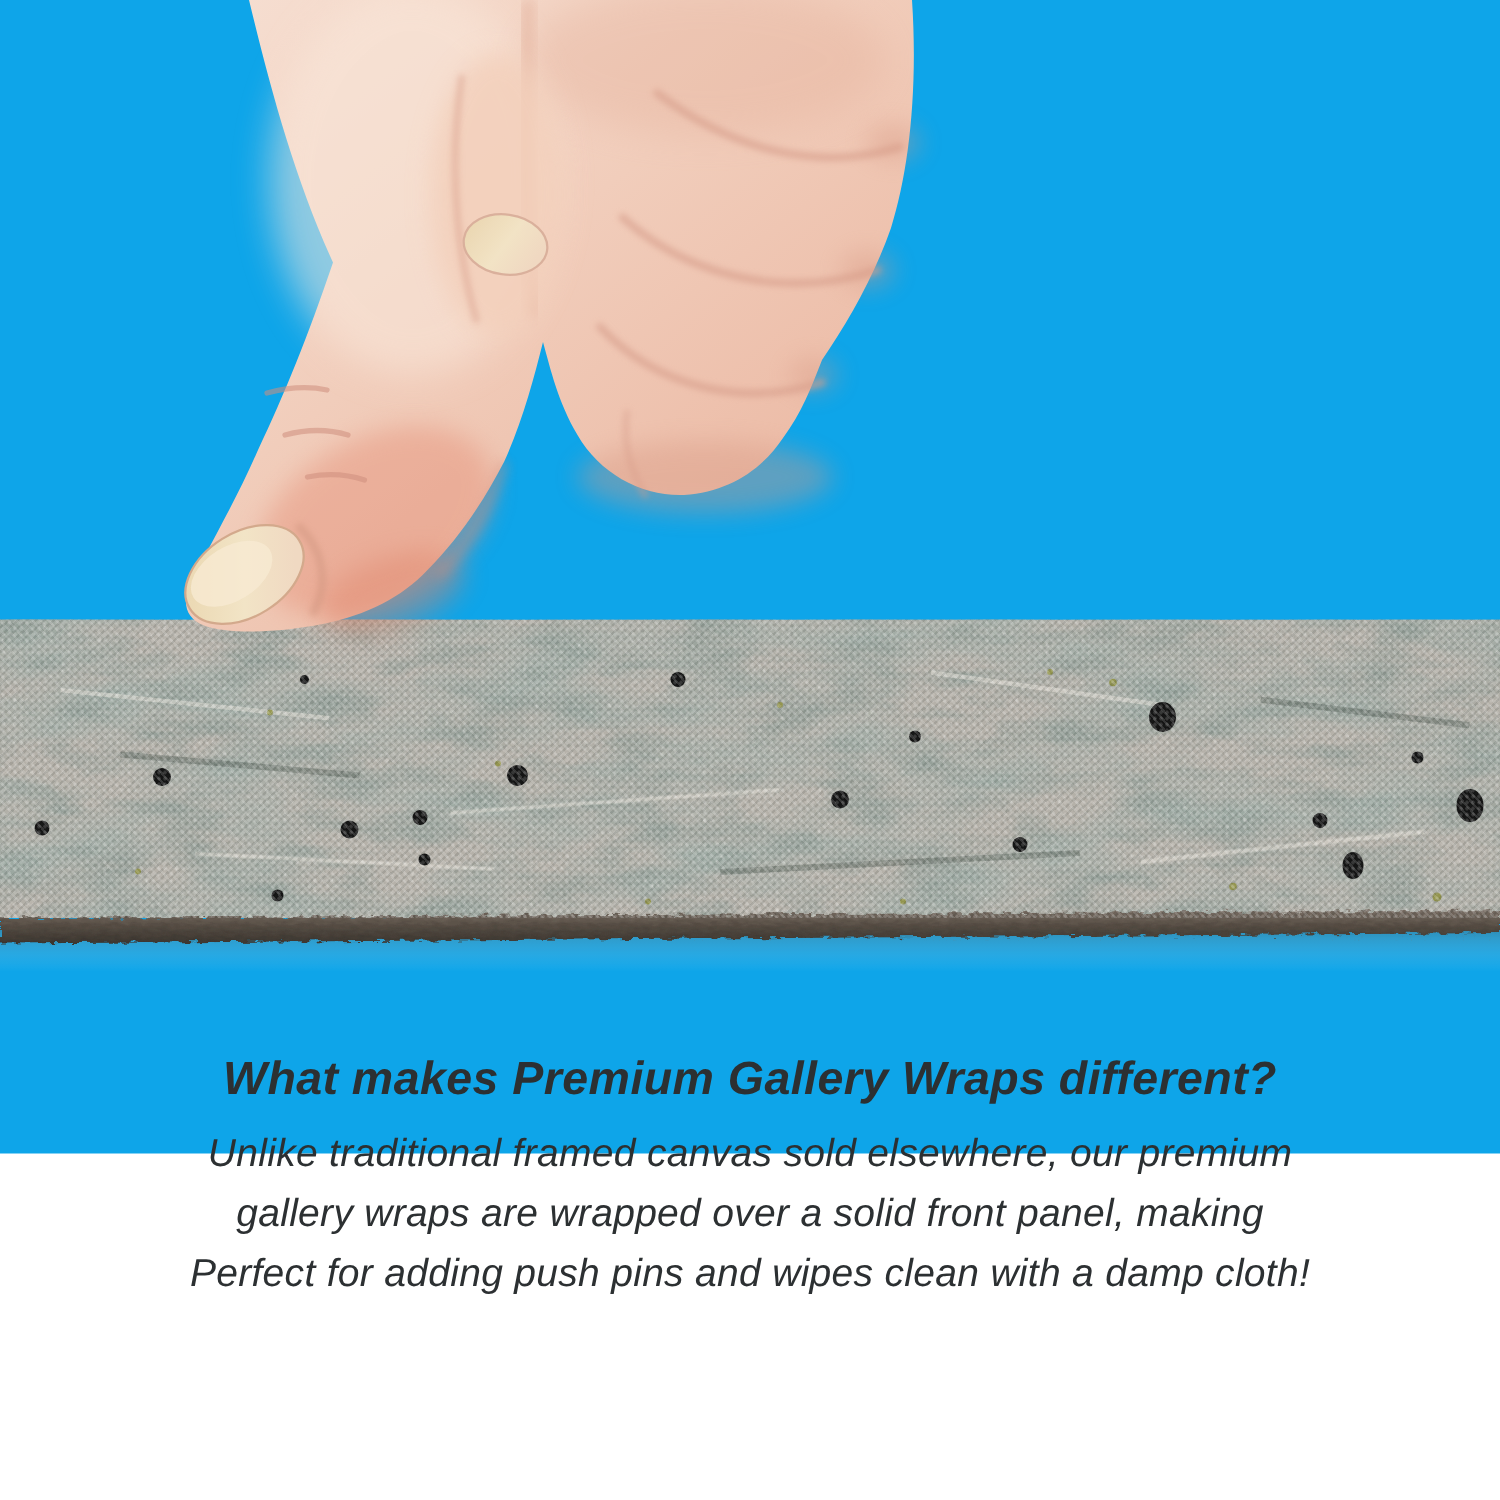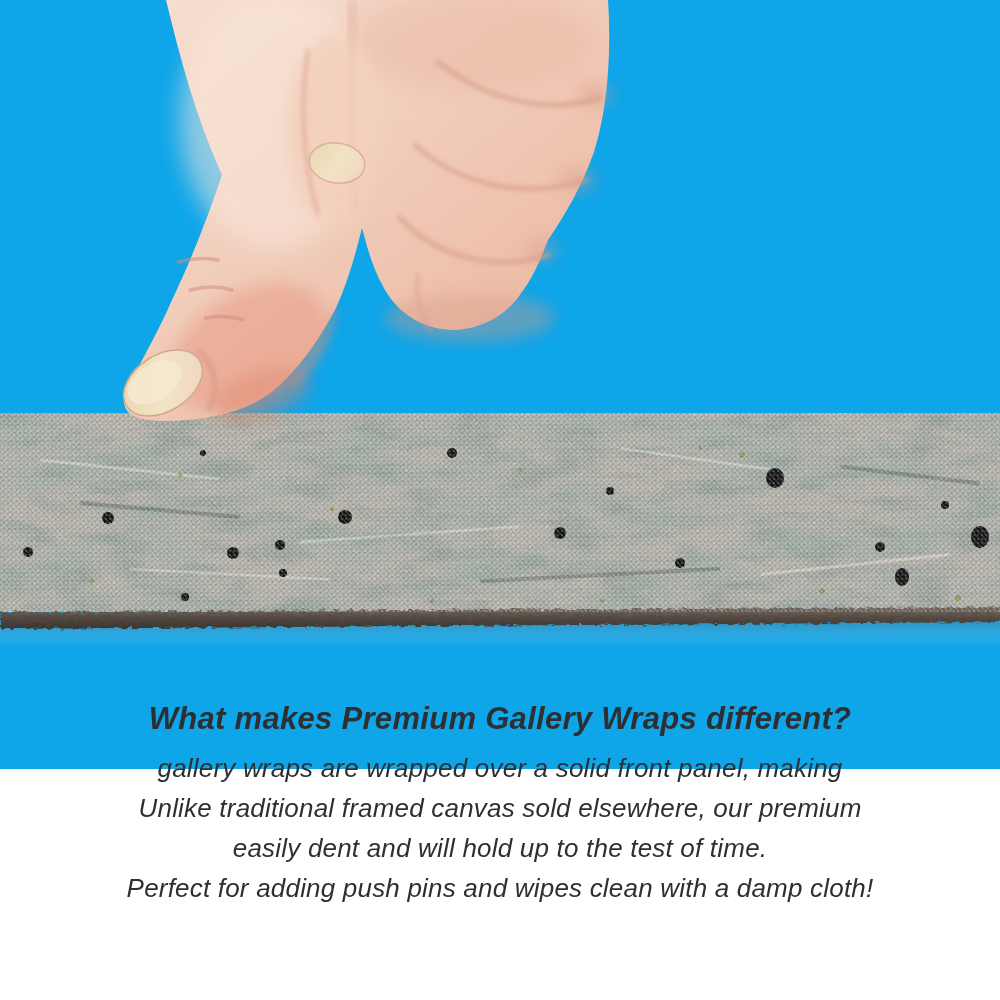--- a/index.html
+++ b/index.html
@@ -247,19 +247,18 @@
     <g transform="rotate(-32 163 383)">
       <ellipse cx="163" cy="383" rx="43" ry="28" fill="url(#nailGrad)" stroke="#d3a98c" stroke-width="1.5"></ellipse>
       <ellipse cx="156" cy="378" rx="30" ry="18" fill="#f7ead2" opacity="0.8"></ellipse>
     </g>
 
     <path d="M 198,350 C 216,366 220,390 208,410" stroke="#d29781" stroke-width="5" fill="none" opacity="0.6" filter="url(#b2)"></path>
   </svg>
 
   <div class="text-block">
     <div class="heading">What makes Premium Gallery Wraps different?</div>
+    <div class="body-line">Unlike traditional framed canvas sold elsewhere, our premium</div>
     <div class="body-line">gallery wraps are wrapped over a solid front panel, making</div>
-    <div class="body-line">Unlike traditional framed canvas sold elsewhere, our premium</div>
-    <div class="body-line">easily dent and will hold up to the test of time.</div>
     <div class="body-line">Perfect for adding push pins and wipes clean with a damp cloth!</div>
   </div>
 
 </div>
 
 </body></html>

